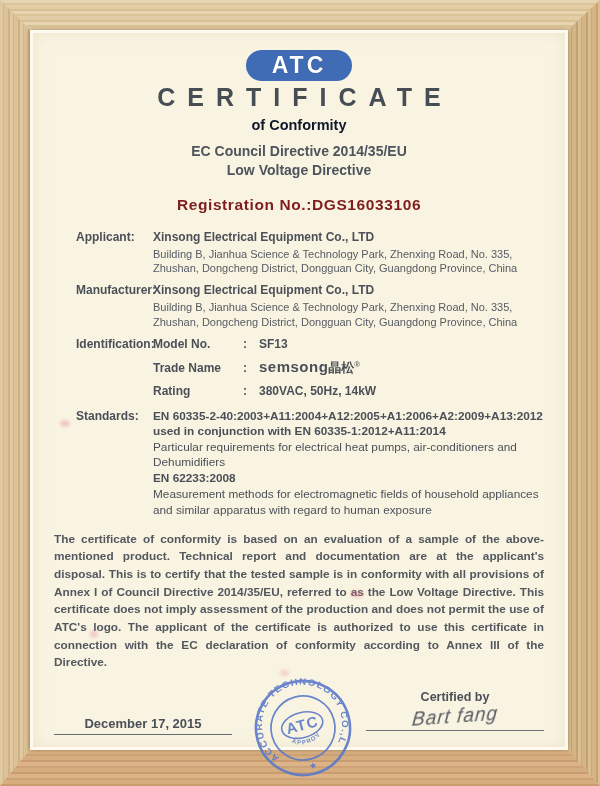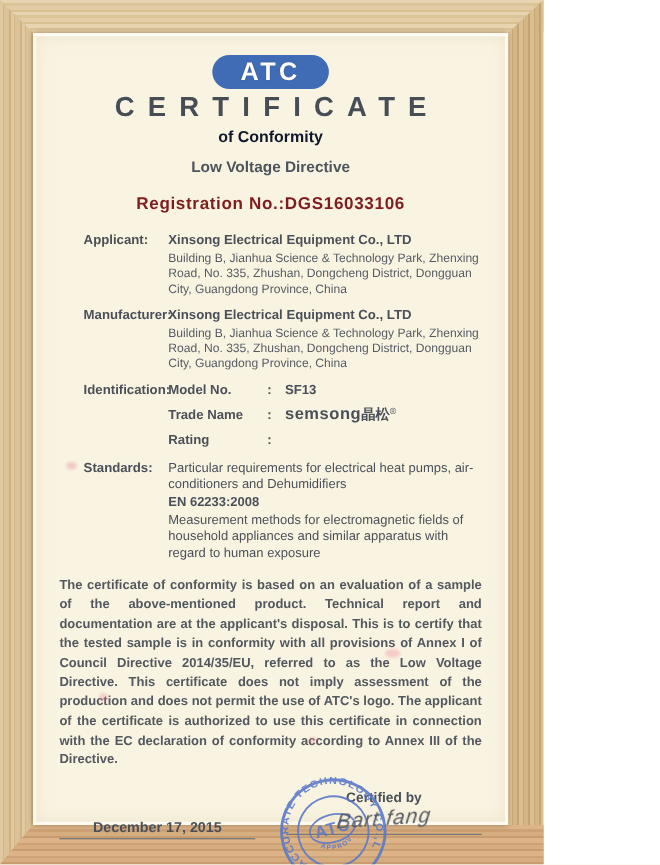--- a/index.html
+++ b/index.html
@@ -1,17 +1,17 @@
 <!DOCTYPE html>
 <html><head>
 <meta charset="utf-8">
 <style>
   html,body{margin:0;padding:0;}
   body{font-family:"Liberation Sans","DejaVu Sans",sans-serif;}
-  #root{position:relative;width:494px;height:786px;overflow:hidden;background:#d9c096;}
+  #root{position:relative;width:600px;height:786px;overflow:hidden;background:#d9c096;}
 
   
   .frame{position:absolute;}
   .frame-top{left:0;top:0;width:600px;height:30px;
     background:#e4d0ab repeating-linear-gradient(to bottom,#e7d4b0 0 3px,#dcc49a 3px 5px,#e2cda6 5px 9px,#d8bf94 9px 11px);
     clip-path:polygon(0 0,100% 0,calc(100% - 32px) 100%,30px 100%);}
   .frame-left{left:0;top:0;width:30px;height:786px;
     background:#dcc59d repeating-linear-gradient(to right,#e0c9a1 0 3px,#d2b688 3px 4px,#dbc298 4px 8px,#cfb183 8px 10px);
     clip-path:polygon(0 0,100% 30px,100% calc(100% - 36px),0 100%);}
   .frame-right{right:0;top:0;width:32px;height:786px;
@@ -84,20 +84,21 @@
     <div class="speck" style="left:60px;top:600px;width:8px;height:8px;background:rgba(230,120,150,.30);"></div>
     <div class="speck" style="left:320px;top:560px;width:14px;height:8px;background:rgba(235,110,140,.30);"></div>
     <div class="speck" style="left:250px;top:640px;width:9px;height:6px;background:rgba(235,110,140,.25);"></div>
 
     <div class="logo-pill">
       <span>ATC</span>
     </div>
     <div class="title">CERTIFICATE</div>
     <div class="subtitle">of Conformity</div>
     <div class="directives">
+      <div>EC Council Directive 2014/35/EU</div>
       <div>Low Voltage Directive</div>
     </div>
     <div class="registration">Registration No.:DGS16033106</div>
 
     <div class="info">
 
       <div class="info-row">
         <div class="lbl">Applicant:</div>
         <div>
           <div class="val-name">Xinsong Electrical Equipment Co., LTD</div>
@@ -123,27 +124,29 @@
             <span class="v">SF13</span>
           </div>
           <div class="ident-sub">
             <span class="k">Trade Name</span>
             <span class="c">:</span>
             <span><span class="brand">semsong</span><span class="brand-cn">晶松</span><span class="brand-reg">®</span></span>
           </div>
           <div class="ident-sub">
             <span class="k">Rating</span>
             <span class="c">:</span>
+            <span class="v">380VAC, 50Hz, 14kW</span>
           </div>
         </div>
       </div>
 
       <div class="info-row" style="margin-bottom:0;">
         <div class="lbl">Standards:</div>
         <div class="std-lines">
+          <div class="std-bold">EN 60335-2-40:2003+A11:2004+A12:2005+A1:2006+A2:2009+A13:2012 used in conjunction with EN 60335-1:2012+A11:2014</div>
           <div>Particular requirements for electrical heat pumps, air-conditioners and Dehumidifiers</div>
           <div class="std-bold">EN 62233:2008</div>
           <div>Measurement methods for electromagnetic fields of household appliances and similar apparatus with regard to human exposure</div>
         </div>
       </div>
     </div>
 
     <div class="body-par">The certificate of conformity is based on an evaluation of a sample of the above-mentioned product. Technical report and documentation are at the applicant's disposal. This is to certify that the tested sample is in conformity with all provisions of Annex I of Council Directive 2014/35/EU, referred to as the Low Voltage Directive. This certificate does not imply assessment of the production and does not permit the use of ATC's logo. The applicant of the certificate is authorized to use this certificate in connection with the EC declaration of conformity according to Annex III of the Directive.</div>
 
     <div class="cert-row">

